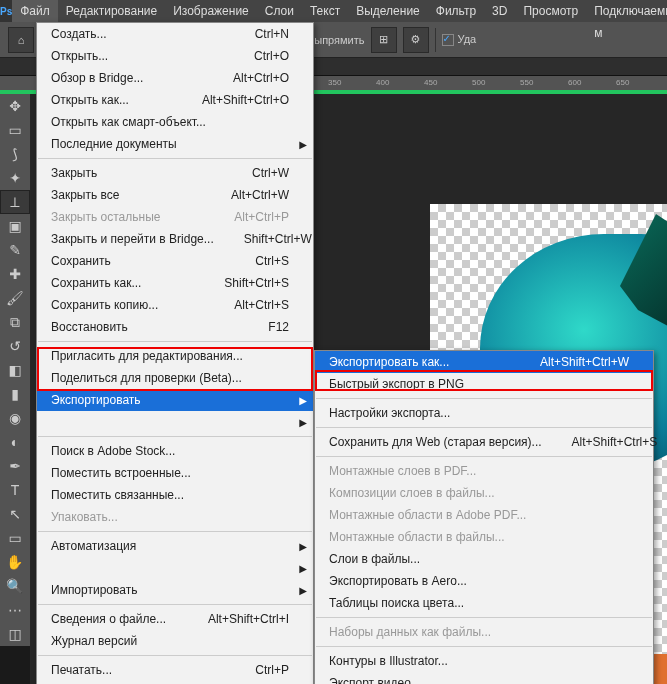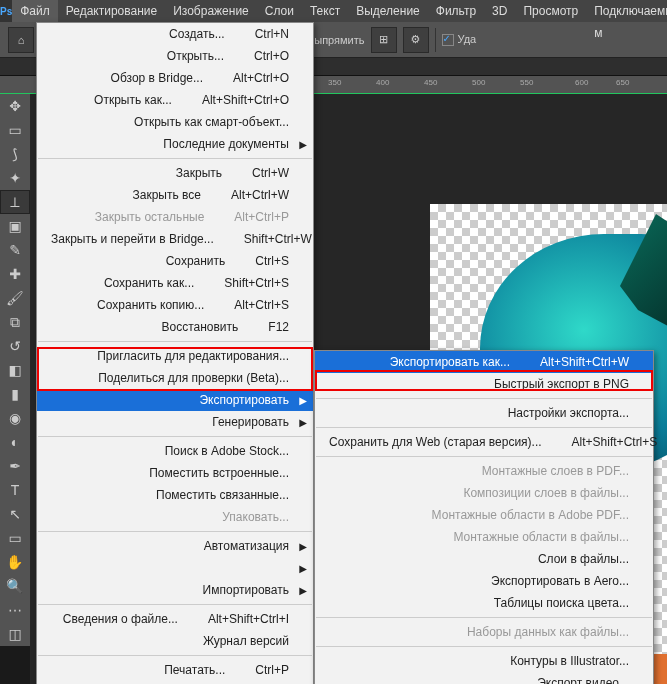--- a/index.html
+++ b/index.html
@@ -16,40 +16,40 @@
   .opt-icon { width:26px; height:26px; background:#3f3f3f; border:1px solid #2a2a2a; display:flex;align-items:center;justify-content:center; }
   .opt-btn { background:#3b3b3b; border:1px solid #222; color:#ccc; padding:3px 10px; font-size:11px; }
   .opt-sep { width:1px; height:24px; background:#333; }
   .chk { width:12px;height:12px;border:1px solid #888; display:inline-block; margin-right:4px; vertical-align:middle;}
   .chk.on::after{content:"✓";color:#4aa8ff;font-size:10px;position:relative;top:-3px;left:0;}
   
   
   .tabstrip { height:18px; background:#2e2e2e; border-bottom:1px solid #111;}
   
   
-  .ruler-h { height:18px; background:#535353; position:relative; font-size:8px; color:#aaa; border-bottom:1px solid #22c55e;}
+  .ruler-h { height:18px; background:#535353; position:relative; font-size:8px; color:#aaa; border-bottom:4px solid #22c55e;}
   .ruler-h span { position:absolute; top:2px; }
   
   
   .toolbox { position:absolute; left:0; top:94px; width:30px; background:#535353; display:flex; flex-direction:column; }
   .tool { width:30px; height:24px; display:flex;align-items:center;justify-content:center; color:#ccc; font-size:14px;}
   .tool.selected { background:#3a3a3a; border:1px solid #222;}
   
   
   .canvas-area { position:absolute; left:30px; top:94px; right:0; bottom:0; background:#262626; overflow:hidden;}
   .checker { position:absolute; left:400px; top:110px; width:280px; height:480px;
     background-image: linear-gradient(45deg,#ccc 25%,transparent 25%),linear-gradient(-45deg,#ccc 25%,transparent 25%),linear-gradient(45deg,transparent 75%,#ccc 75%),linear-gradient(-45deg,transparent 75%,#ccc 75%);
     background-size:16px 16px; background-position:0 0,0 8px,8px -8px,-8px 0; background-color:#fff;}
   .art-blob { position:absolute; left:450px; top:140px; width:260px; height:240px; background: radial-gradient(ellipse at 40% 40%, #2fd9c9 0%, #0a7d99 60%, #053a4a 100%); border-radius: 50% 40% 60% 45%; }
   .art-tail { position:absolute; left:590px; top:120px; width:90px; height:120px; background:linear-gradient(135deg,#0a6b5a,#032723); clip-path: polygon(0 60%, 40% 0, 100% 30%, 70% 100%, 20% 80%);}
   .art-strip { position:absolute; left:400px; top:560px; width:280px; height:40px; background:linear-gradient(90deg,#7bc043 0,#7bc043 30%,#f0d000 30%,#f0d000 55%,#e07030 55%,#e07030 100%);}
   
   
   .menu { position:absolute; background:#f2f2f2; border:1px solid #888; box-shadow:2px 2px 6px rgba(0,0,0,0.4); font-size:12px; color:#222; }
-  .menu-row { display:flex; align-items:center; height:22px; padding:0 24px 0 14px; position:relative; white-space:nowrap;text-align:right;}
+  .menu-row { display:flex; align-items:center; height:22px; padding:0 24px 0 14px; position:relative; white-space:nowrap;}
   .menu-row.disabled { color:#999; }
   .menu-row.hl { background:#1a6fd8; color:#fff; }
   .menu-row .lbl { flex:1; }
   .menu-row .sc { margin-left:30px; color:inherit; }
   .menu-row.disabled .sc { color:#999; }
   .menu-row .arrow { position:absolute; right:6px; font-size:10px; }
   .menu-sep { height:1px; background:#ccc; margin:3px 1px; }
   .menu.main { left:36px; top:22px; width:278px; }
   .menu.sub  { left:314px; top:350px; width:340px; }
   .redbox1 { position:absolute; left:37px; top:347px; width:276px; height:44px; border:2px solid #e00; pointer-events:none;}
@@ -97,21 +97,21 @@
     <span style="left: 88px;">100</span>
     <span style="left: 136px;">150</span>
     <span style="left: 184px;">200</span>
     <span style="left: 232px;">250</span>
     <span style="left: 280px;">300</span>
     <span style="left: 328px;">350</span>
     <span style="left: 376px;">400</span>
     <span style="left: 424px;">450</span>
     <span style="left: 472px;">500</span>
     <span style="left: 520px;">550</span>
-    <span style="left: 568px; margin-left: 7px;">600</span>
+    <span style="left: 568px;">600</span>
     <span style="left: 616px;">650</span>
   </div>
 
 <div class="canvas-area">
   <div class="checker"></div>
   <div class="art-blob"></div>
   <div class="art-tail"></div>
   <div class="art-strip"></div>
 </div>
 
@@ -203,21 +203,20 @@
       <span class="lbl">Пригласить для редактирования...</span>
     </div>
     <div class="menu-row">
       <span class="lbl">Поделиться для проверки (Beta)...</span>
     </div>
     <div class="menu-row hl">
       <span class="lbl">Экспортировать</span>
       <span class="arrow">▶</span>
     </div>
     <div class="menu-row">
-      <span class="lbl">Генерировать</span>
       <span class="arrow">▶</span>
     </div>
     <div class="menu-sep"></div>
     <div class="menu-row">
       <span class="lbl">Поиск в Adobe Stock...</span>
     </div>
     <div class="menu-row">
       <span class="lbl">Поместить встроенные...</span>
     </div>
     <div class="menu-row">

